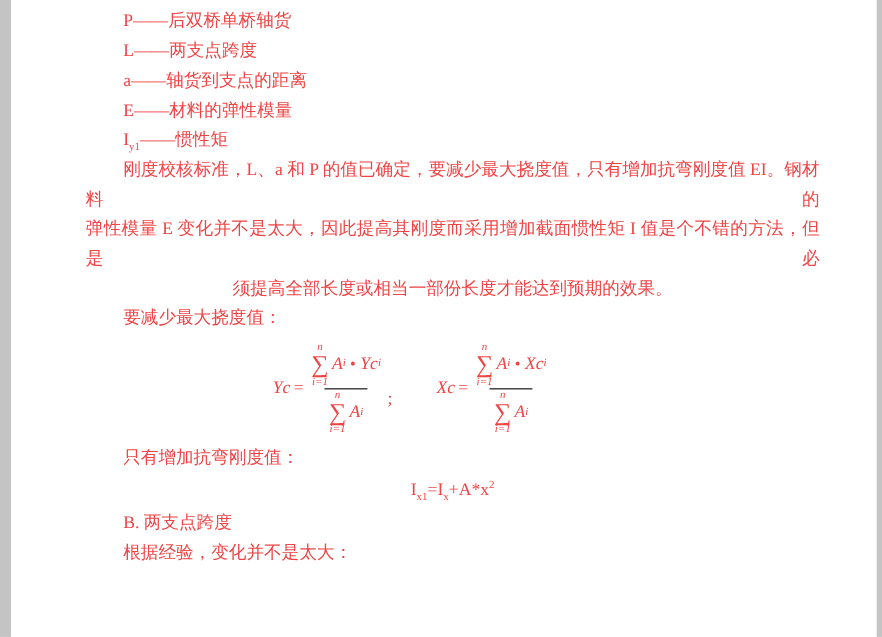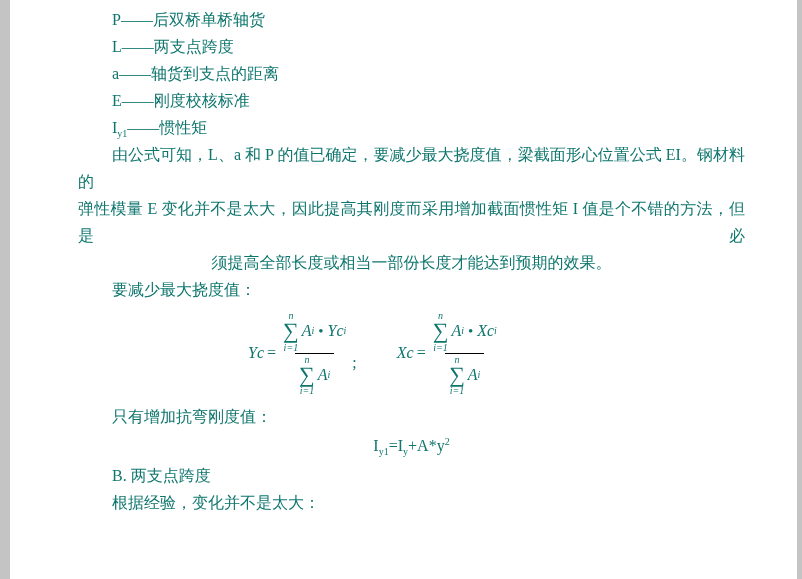--- a/index.html
+++ b/index.html
@@ -2,21 +2,21 @@
 <html><head>
 <meta charset="utf-8">
 <style>
   html,body{margin:0;padding:0;background:#ffffff;}
   .page{
     position:relative;
     width:802px;height:579px;
     background:#ffffff;
     overflow:hidden;
     font-family:"Liberation Serif","DejaVu Serif",serif;
-    font-size:16px;color:#0f766e;
+    font-size:16px;color:#ef4444;
   }
   .edge{position:absolute;top:0;height:579px;background:#c4c4c4;}
   .edge.left{left:0;width:10px;}
   .edge.right{right:0;width:5px;}
 
   .content{position:absolute;left:78px;top:0;width:667px;padding-top:6px;}
 
   .line{line-height:27px;white-space:nowrap;}
   .indent{padding-left:34px;}
   .pline{white-space:normal;text-align:center;}
@@ -53,26 +53,26 @@
 <div class="page">
   <div class="edge left"></div>
   <div class="edge right"></div>
 
   <div class="content">
 
     <div>
       <div class="line indent"><span>P</span><sub></sub><span>——</span><span>后双桥单桥轴货</span></div>
       <div class="line indent"><span>L</span><sub></sub><span>——</span><span>两支点跨度</span></div>
       <div class="line indent"><span>a</span><sub></sub><span>——</span><span>轴货到支点的距离</span></div>
-      <div class="line indent"><span>E</span><sub></sub><span>——</span><span>刚度校核标准</span></div>
+      <div class="line indent"><span>E</span><sub></sub><span>——</span><span>材料的弹性模量</span></div>
       <div class="line indent"><span>I</span><sub>y1</sub><span>——</span><span>惯性矩</span></div>
     </div>
 
     <div>
-      <div class="line pline just indent">由公式可知，L、a 和 P 的值已确定，要减少最大挠度值，梁截面形心位置公式 EI。钢材料的</div>
+      <div class="line pline just indent">刚度校核标准，L、a 和 P 的值已确定，要减少最大挠度值，只有增加抗弯刚度值 EI。钢材料的</div>
       <div class="line pline just">弹性模量 E 变化并不是太大，因此提高其刚度而采用增加截面惯性矩 I 值是个不错的方法，但是必</div>
       <div class="line pline">须提高全部长度或相当一部份长度才能达到预期的效果。</div>
     </div>
 
     <div class="line indent">要减少最大挠度值：</div>
 
     <div class="centroid-row">
       <div class="mrow yc">
         <span class="mi">Yc</span>
         <span class="mo">=</span>
@@ -126,20 +126,20 @@
             <span class="mi">A</span>
               <sub class="msub">i</sub>
           </span>
         </span>
       </div>
     </div>
 
     <div class="line indent">只有增加抗弯刚度值：</div>
 
     <div class="inertia">
-      <div class="iline"><span>I</span><sub>y1</sub><span>=I</span><sub>y</sub><span>+A*y</span><sup>2</sup></div>
+      <div class="iline"><span>I</span><sub>x1</sub><span>=I</span><sub>x</sub><span>+A*x</span><sup>2</sup></div>
     </div>
 
     <div class="line indent">B. 两支点跨度</div>
     <div class="line indent">根据经验，变化并不是太大：</div>
 
   </div>
 </div>
 
 </body></html>

